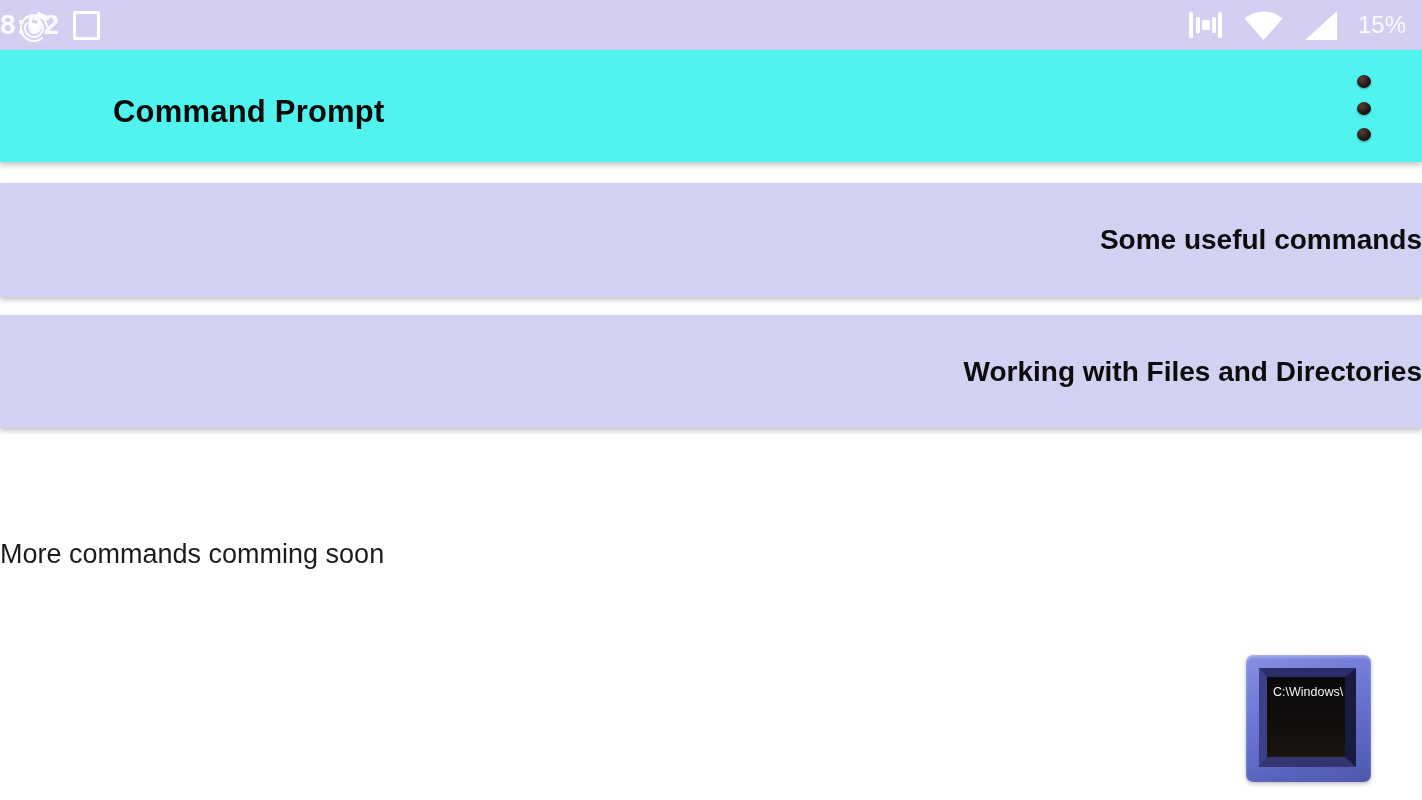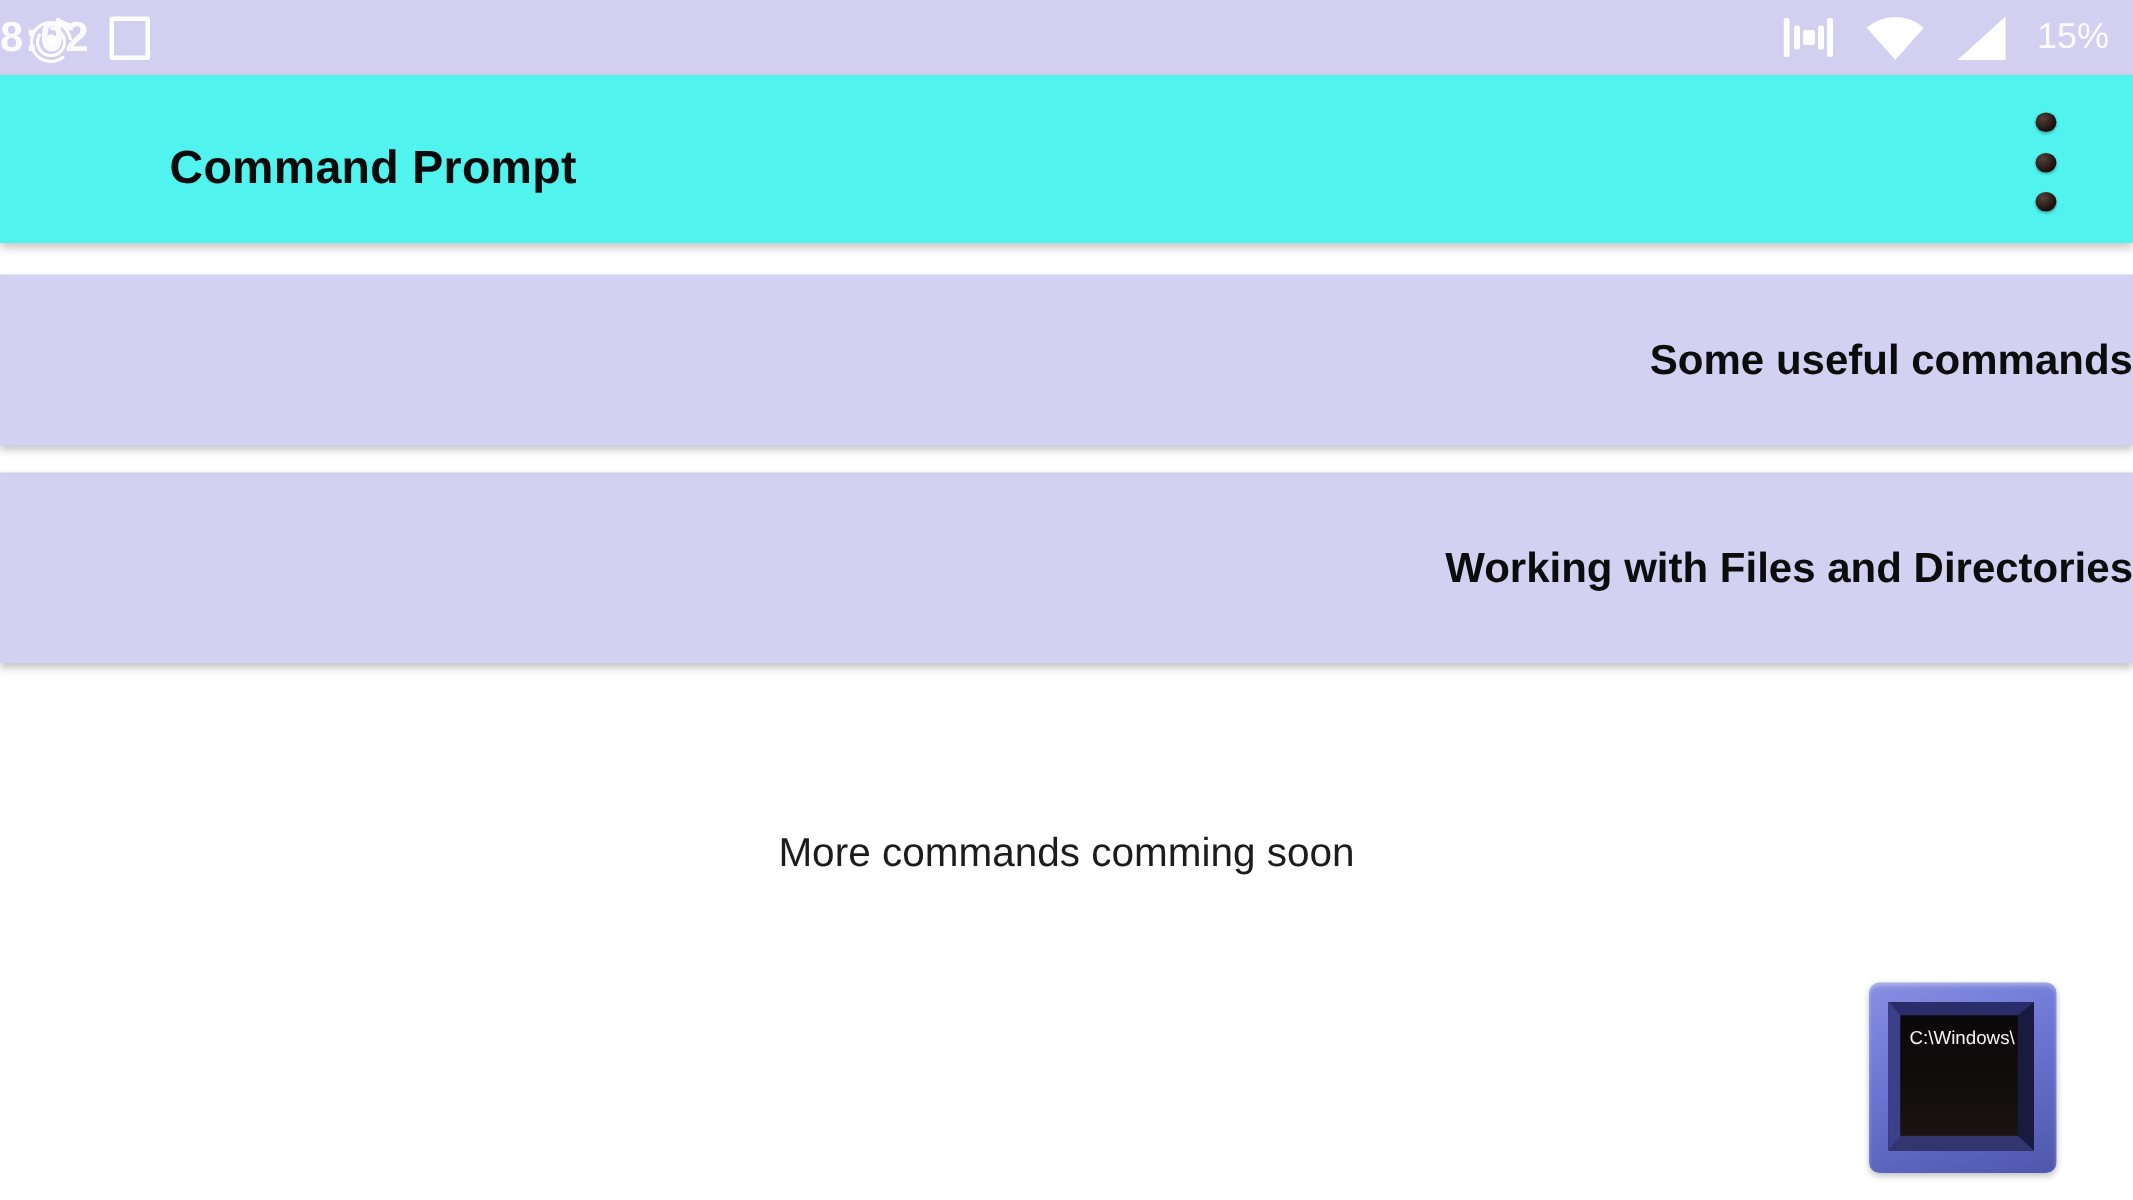--- a/index.html
+++ b/index.html
@@ -72,26 +72,26 @@
   
   .menu-card {
     position: absolute; left: 0; width: 1422px;
     background: #d3d1f1; border: none;
     box-shadow: 0 3px 5px rgba(90,90,90,0.35);
     font-family: "Liberation Sans", sans-serif;
     font-size: 28px; font-weight: 700; color: #0c0c0c;
     text-align: right; cursor: pointer;
   }
   .card-1 { top: 183px; height: 114px; }
-  .card-2 { top: 315px; height: 127px; }
+  .card-2 { top: 315px; height: 113px; }
 
   
   .coming-soon {
-    position: absolute; top: 553px; left: 0; width: 1422px;
-    text-align: center;
+    position: absolute; top: 539px; left: 0; width: 1422px;
+    text-align: left;
     font-size: 27px; font-weight: 400; color: #1c1c1c;
   }
 
   
   .prompt-icon {
     position: absolute; left: 1246px; top: 655px;
     width: 125px; height: 127px;
     border-radius: 7px;
     background: linear-gradient(160deg, #8890e2 0%, #6a74d2 45%, #4e57ab 100%);
     box-shadow: inset 0 2px 3px rgba(255,255,255,0.35), 0 2px 4px rgba(0,0,0,0.25);

